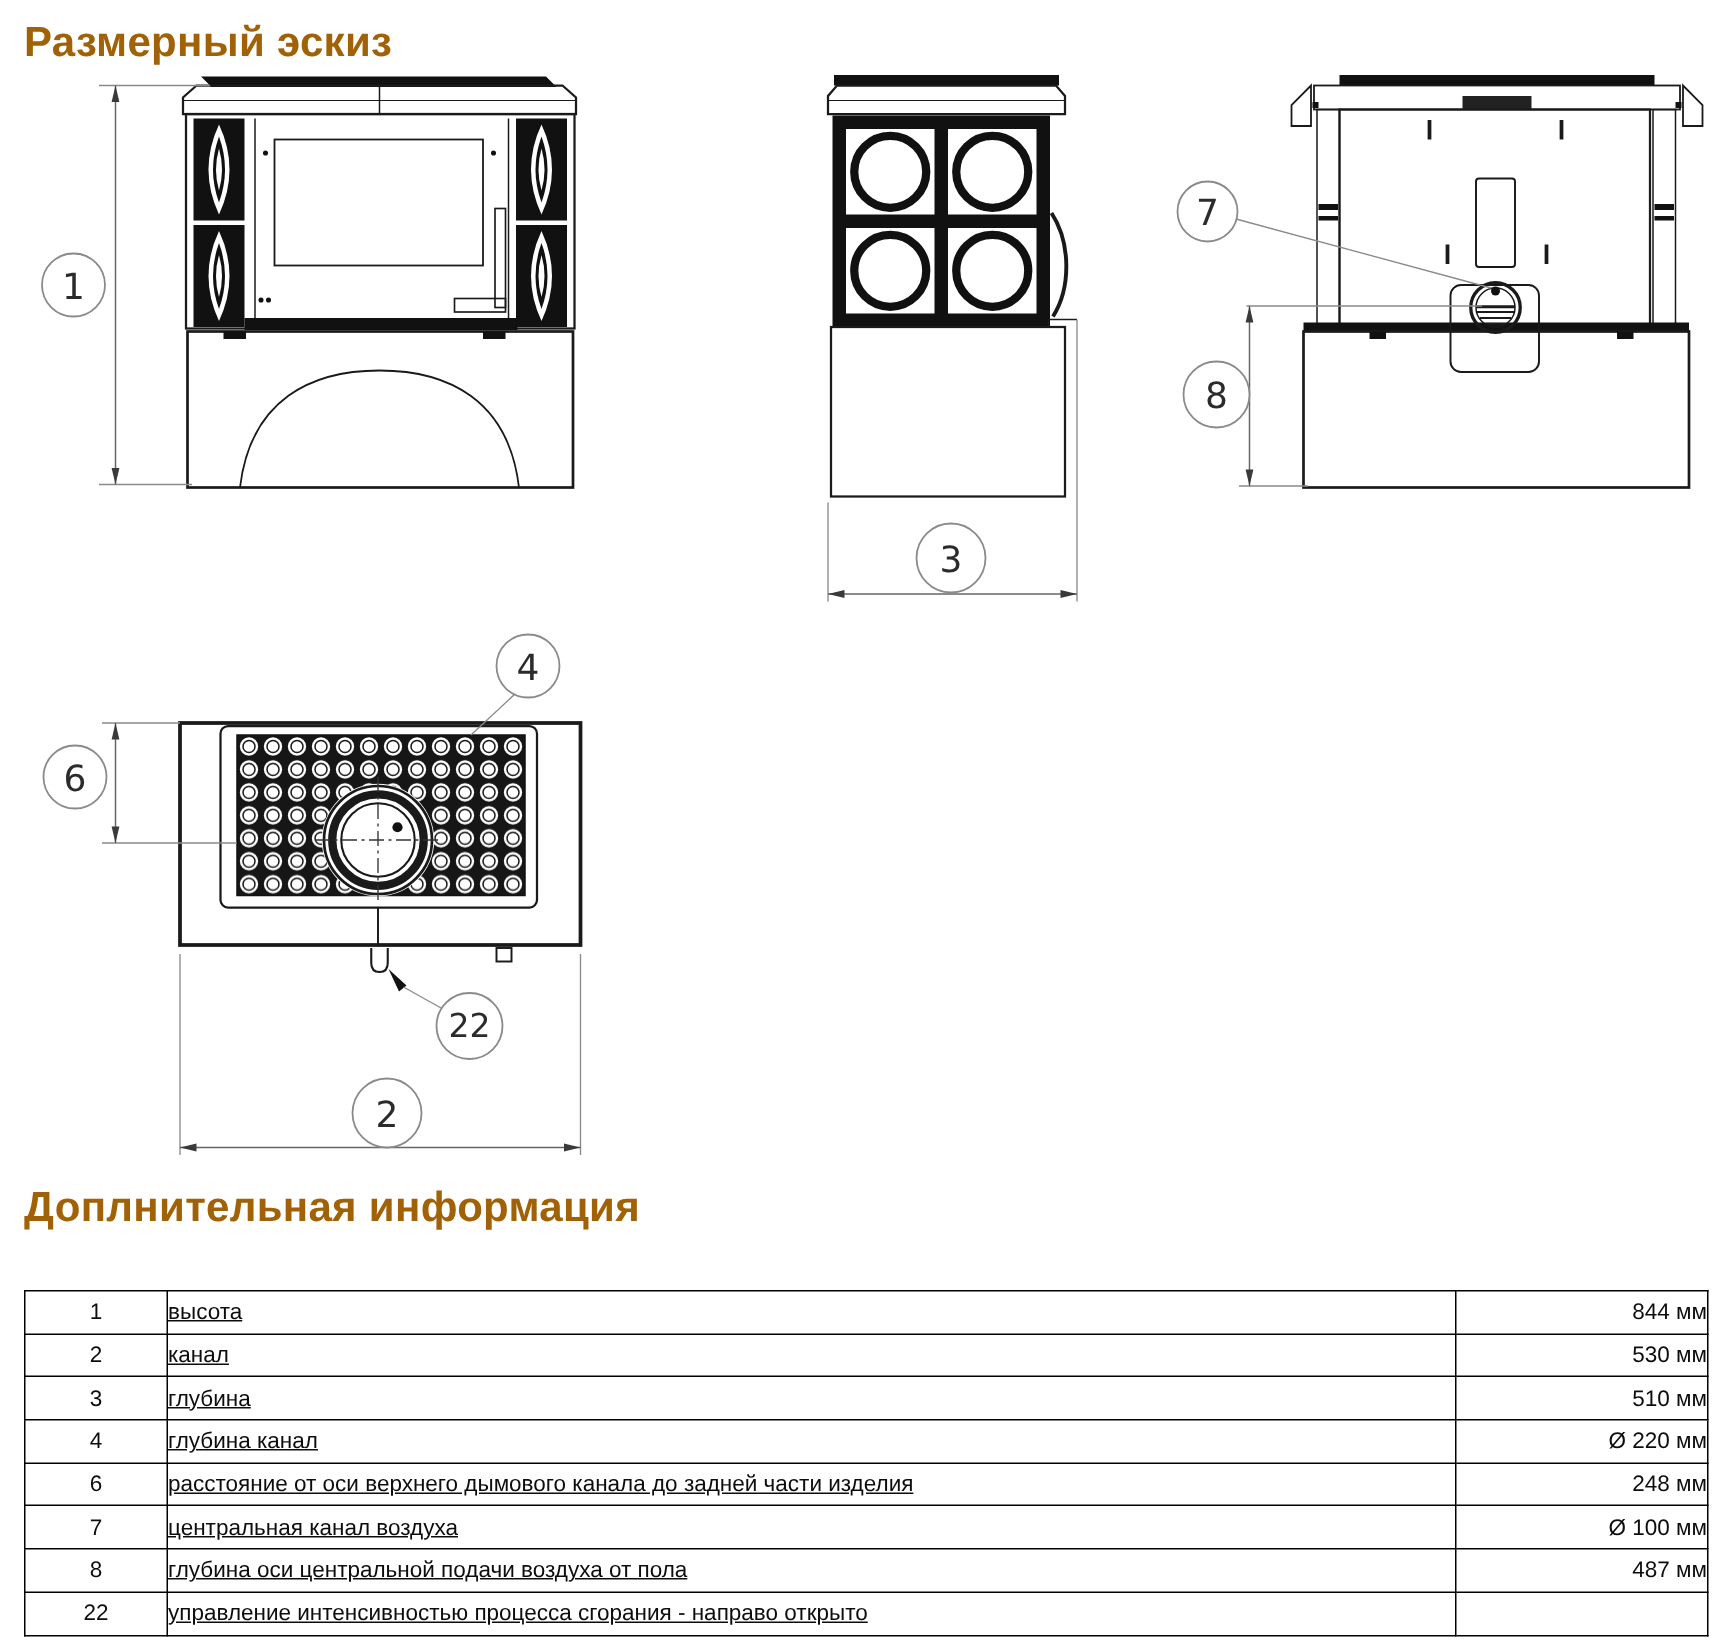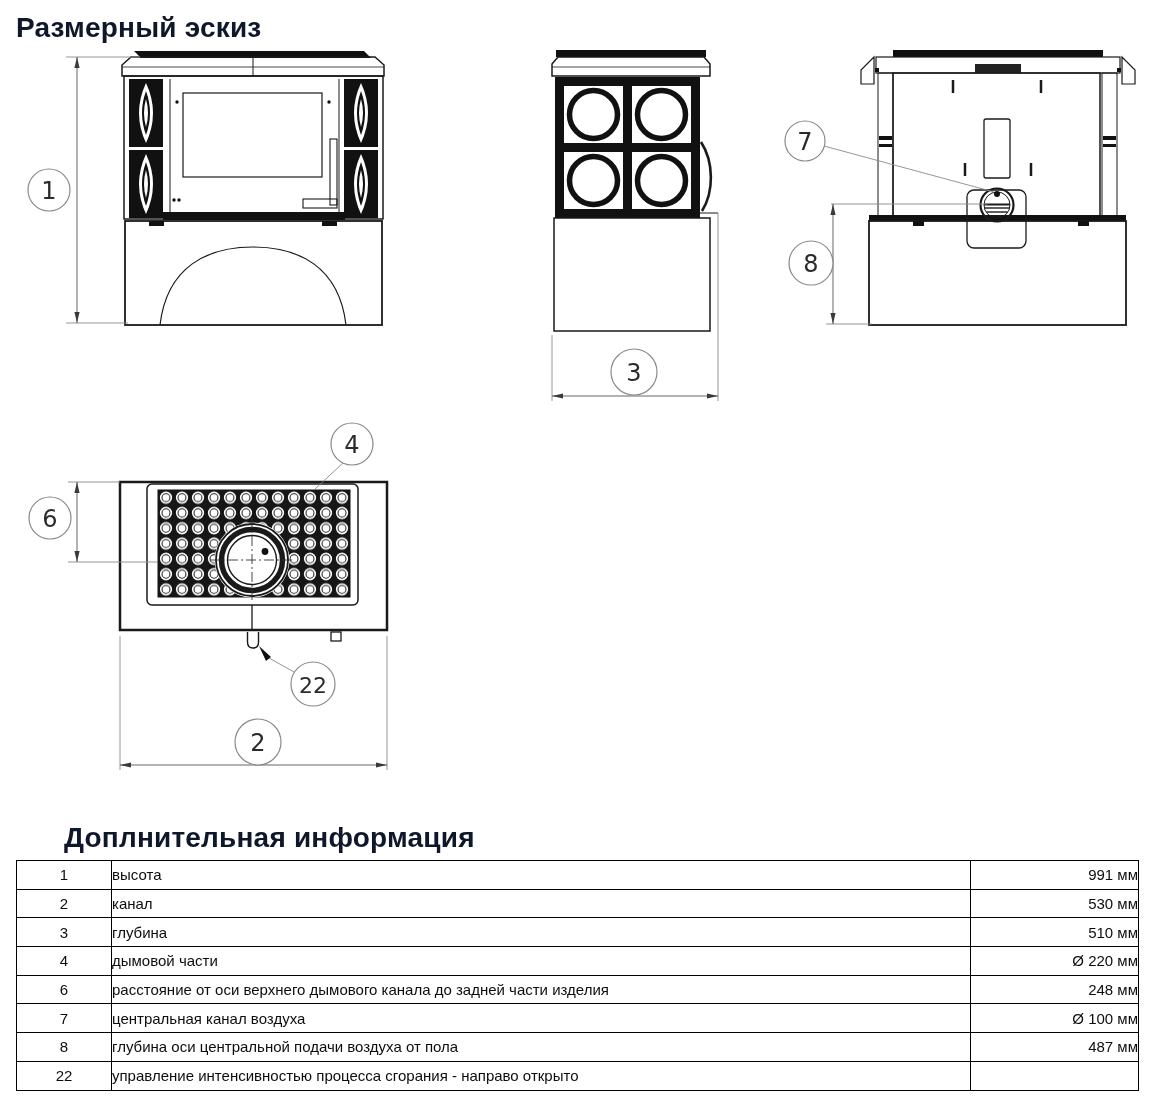--- a/index.html
+++ b/index.html
@@ -1,26 +1,26 @@
 <!DOCTYPE html>
 <html><head>
 <meta charset="utf-8">
 <style>
   html,body{margin:0;padding:0;background:#fff;}
   body{width:1154px;height:1101px;position:relative;overflow:hidden;
        font-family:"Liberation Sans","DejaVu Sans",sans-serif;color:#111;}
-  h1.heading{position:absolute;margin:0;font-size:28px;font-weight:700;color:#0f172a;letter-spacing:.2px;}
+  h1.heading{position:absolute;margin:0;font-size:28px;font-weight:700;color:#a16207;letter-spacing:.2px;}
   #h-main{left:16px;top:12px;}
-  #h-extra{left:16px;top:822px;margin-left:48px;}
+  #h-extra{left:16px;top:789px;}
   svg.drawing{position:absolute;left:0;top:0;}
   table.dims{position:absolute;left:16px;top:860px;width:1123px;border-collapse:collapse;
              font-size:15px;color:#0d0d0d;table-layout:fixed;}
   table.dims td{border:1px solid #000;height:27.7px;padding:0;overflow:hidden;white-space:nowrap;}
   td.c-num{width:94px;text-align:center;}
-  td.c-desc{padding-left:7px;}
+  td.c-desc{padding-left:7px;text-decoration:underline;}
   td.c-val{width:167px;text-align:right;padding-right:8px;}
   .callout-circle{fill:#fff;stroke:#8a8a8a;stroke-width:1.2;}
   .callout-num{fill:#2b2b2b;font-size:24px;font-family:"DejaVu Sans",sans-serif;
                text-anchor:middle;dominant-baseline:central;}
   .thin{stroke:#8a8a8a;stroke-width:.9;fill:none;}
   .dim{stroke:#666;stroke-width:1;fill:none;}
   .ink{stroke:#1a1a1a;fill:none;}
 </style>
 </head>
 <body>
@@ -223,35 +223,35 @@
   </g>
 </svg>
 
 <h1 class="heading" id="h-extra">Доплнительная информация</h1>
 
 <table class="dims">
   <tbody>
     <tr>
       <td class="c-num">1</td>
       <td class="c-desc">высота</td>
-      <td class="c-val">991 мм</td>
+      <td class="c-val">844 мм</td>
     </tr>
     <tr>
       <td class="c-num">2</td>
       <td class="c-desc">канал</td>
       <td class="c-val">530 мм</td>
     </tr>
     <tr>
       <td class="c-num">3</td>
       <td class="c-desc">глубина</td>
       <td class="c-val">510 мм</td>
     </tr>
     <tr>
       <td class="c-num">4</td>
-      <td class="c-desc">дымовой части</td>
+      <td class="c-desc">глубина канал</td>
       <td class="c-val">Ø 220 мм</td>
     </tr>
     <tr>
       <td class="c-num">6</td>
       <td class="c-desc">расстояние от оси верхнего дымового канала до задней части изделия</td>
       <td class="c-val">248 мм</td>
     </tr>
     <tr>
       <td class="c-num">7</td>
       <td class="c-desc">центральная канал воздуха</td>

